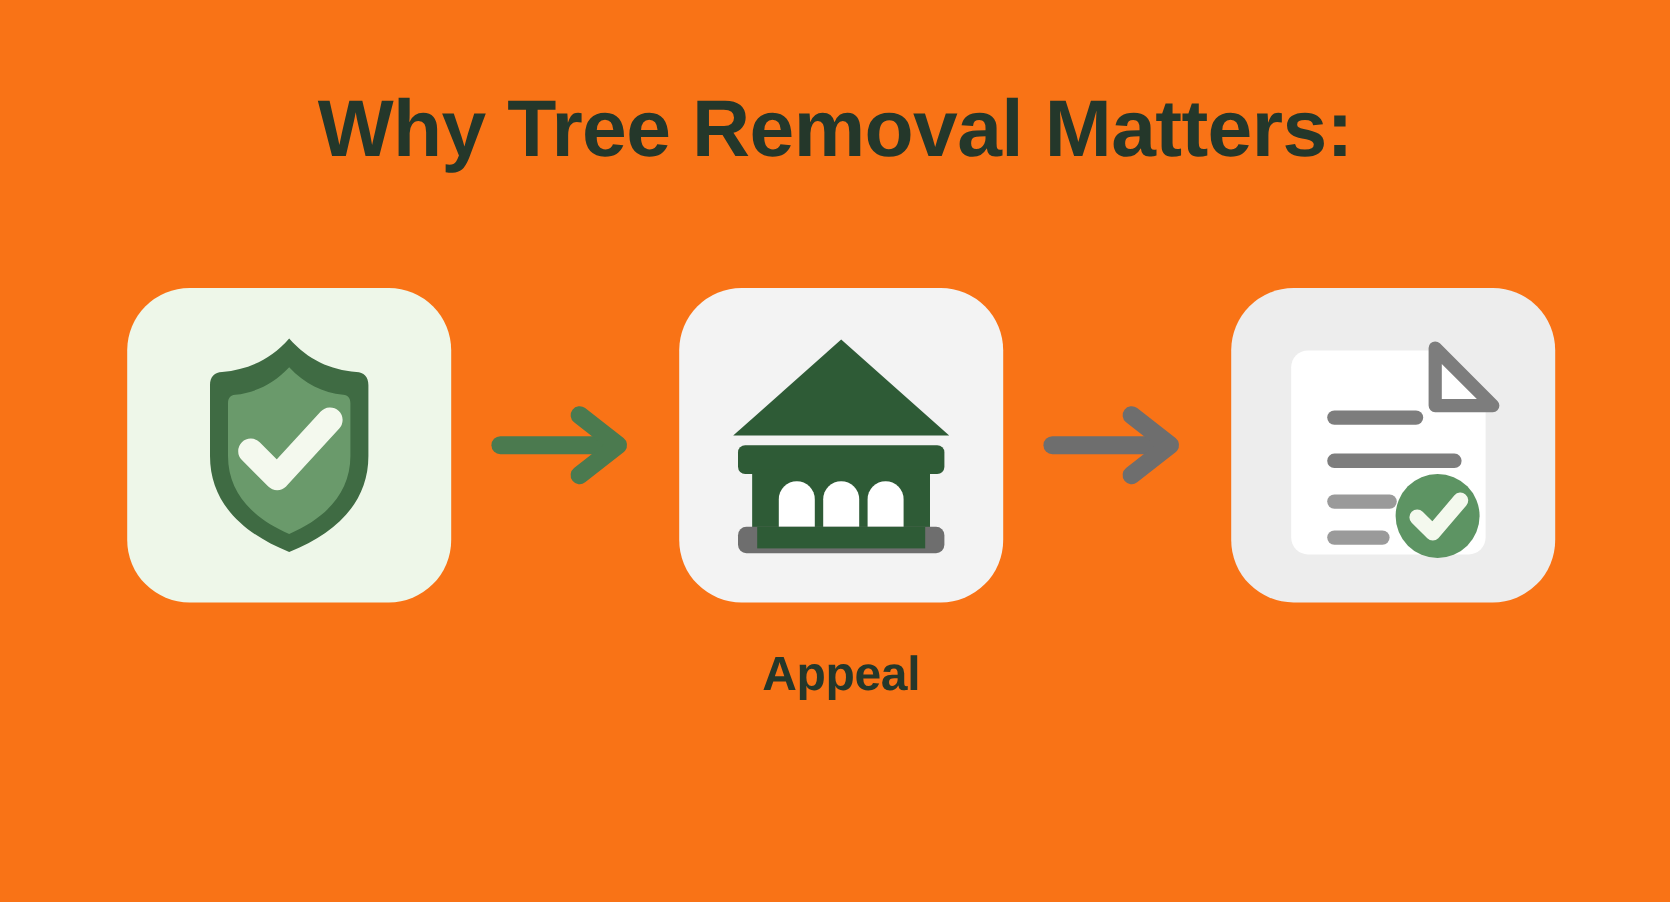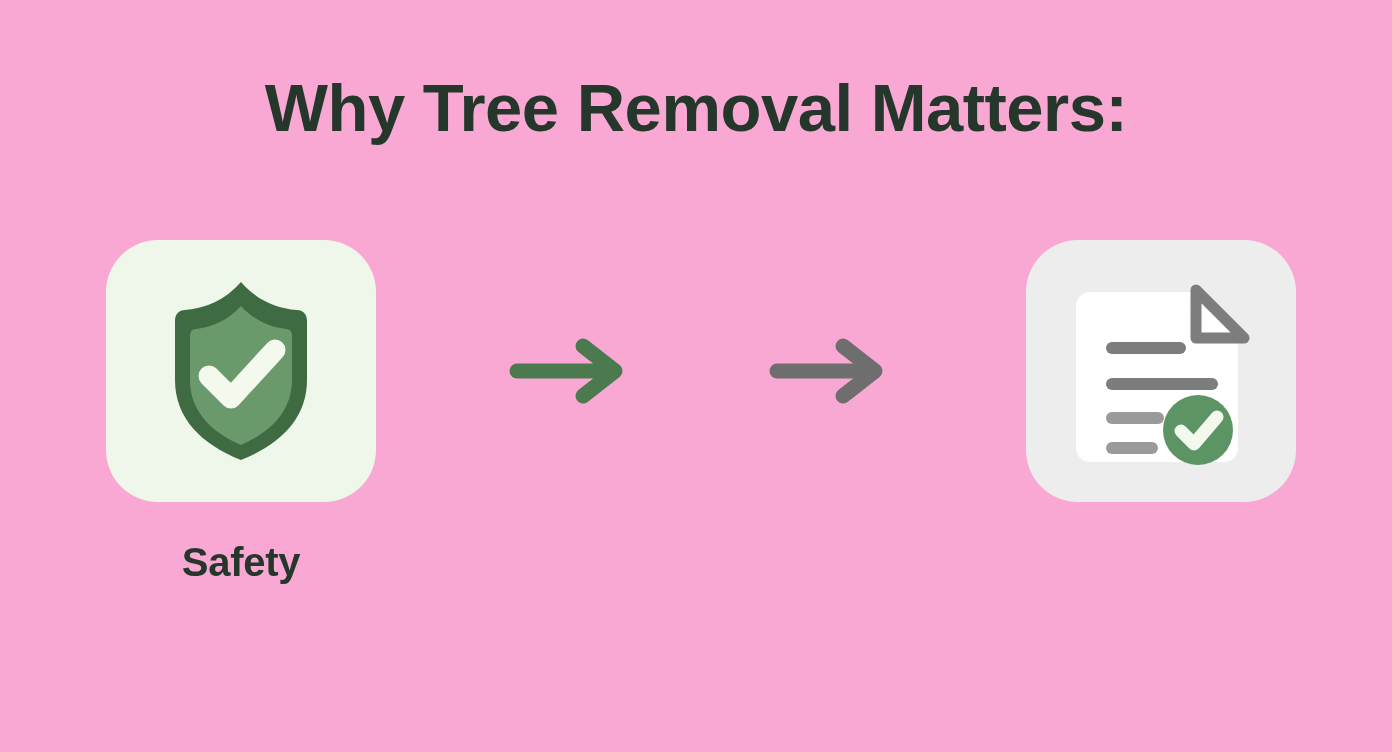--- a/index.html
+++ b/index.html
@@ -11,21 +11,21 @@
     height: 752px;
     background: #ffffff;
     font-family: "Liberation Sans", sans-serif;
     overflow: hidden;
     position: relative;
   }
 
   .infographic {
     position: absolute;
     inset: 0;
-    background: #f9a8d4;
+    background: #f97316;
   }
 
   
   .title {
     position: absolute;
     top: 74px;
     left: 0;
     width: 1392px;
     text-align: center;
     font-size: 67px;
@@ -121,32 +121,55 @@
                      C 39 135, 60 156, 90 169
                      C 120 156, 141 135, 141 104
                      L 141 60
                      C 141 56, 139 53, 135 53
                      C 118 51, 103 44, 90 30 Z" fill="#6a9a6b"></path>
 
             <path d="M58 100 L 80 122 L 124 74" fill="none" stroke="#f4f9ee" stroke-width="21" stroke-linecap="round" stroke-linejoin="round"></path>
           </svg>
         </span>
       </div>
-      <div class="step-label">Safety</div>
     </div>
 
     <div class="arrow">
       <span>
         <svg width="124" height="74" viewBox="0 0 124 74">
           <path d="M8 37 L 96 37" fill="none" stroke="#4b7a4f" stroke-width="15" stroke-linecap="round"></path>
           <path d="M74 12 L 106 37 L 74 62" fill="none" stroke="#4b7a4f" stroke-width="15" stroke-linecap="round" stroke-linejoin="round"></path>
         </svg>
       </span>
     </div>
 
+    <div class="step">
+      <div class="tile tile-appeal">
+        <span>
+          <svg width="200" height="196" viewBox="0 0 200 196">
+
+            <path d="M100 10 L 190 90 L 10 90 Z" fill="#2e5b36"></path>
+
+            <rect x="14" y="98" width="172" height="24" rx="6" fill="#2e5b36"></rect>
+
+            <rect x="26" y="118" width="148" height="52" fill="#2e5b36"></rect>
+
+            <rect x="26" y="118" width="148" height="52" fill="#2e5b36"></rect>
+
+            <path d="M48 170 L 48 143 a 15 15 0 0 1 30 0 L 78 170 Z" fill="#ffffff"></path>
+            <path d="M85 170 L 85 143 a 15 15 0 0 1 30 0 L 115 170 Z" fill="#ffffff"></path>
+            <path d="M122 170 L 122 143 a 15 15 0 0 1 30 0 L 152 170 Z" fill="#ffffff"></path>
+
+            <rect x="14" y="166" width="172" height="22" rx="7" fill="#6e6e6e"></rect>
+            <rect x="30" y="166" width="140" height="18" fill="#2e5b36"></rect>
+          </svg>
+        </span>
+      </div>
+      <div class="step-label">Appeal</div>
+    </div>
 
     <div class="arrow">
       <span>
         <svg width="124" height="74" viewBox="0 0 124 74">
           <path d="M8 37 L 96 37" fill="none" stroke="#6e6e6e" stroke-width="15" stroke-linecap="round"></path>
           <path d="M74 12 L 106 37 L 74 62" fill="none" stroke="#6e6e6e" stroke-width="15" stroke-linecap="round" stroke-linejoin="round"></path>
         </svg>
       </span>
     </div>
 

